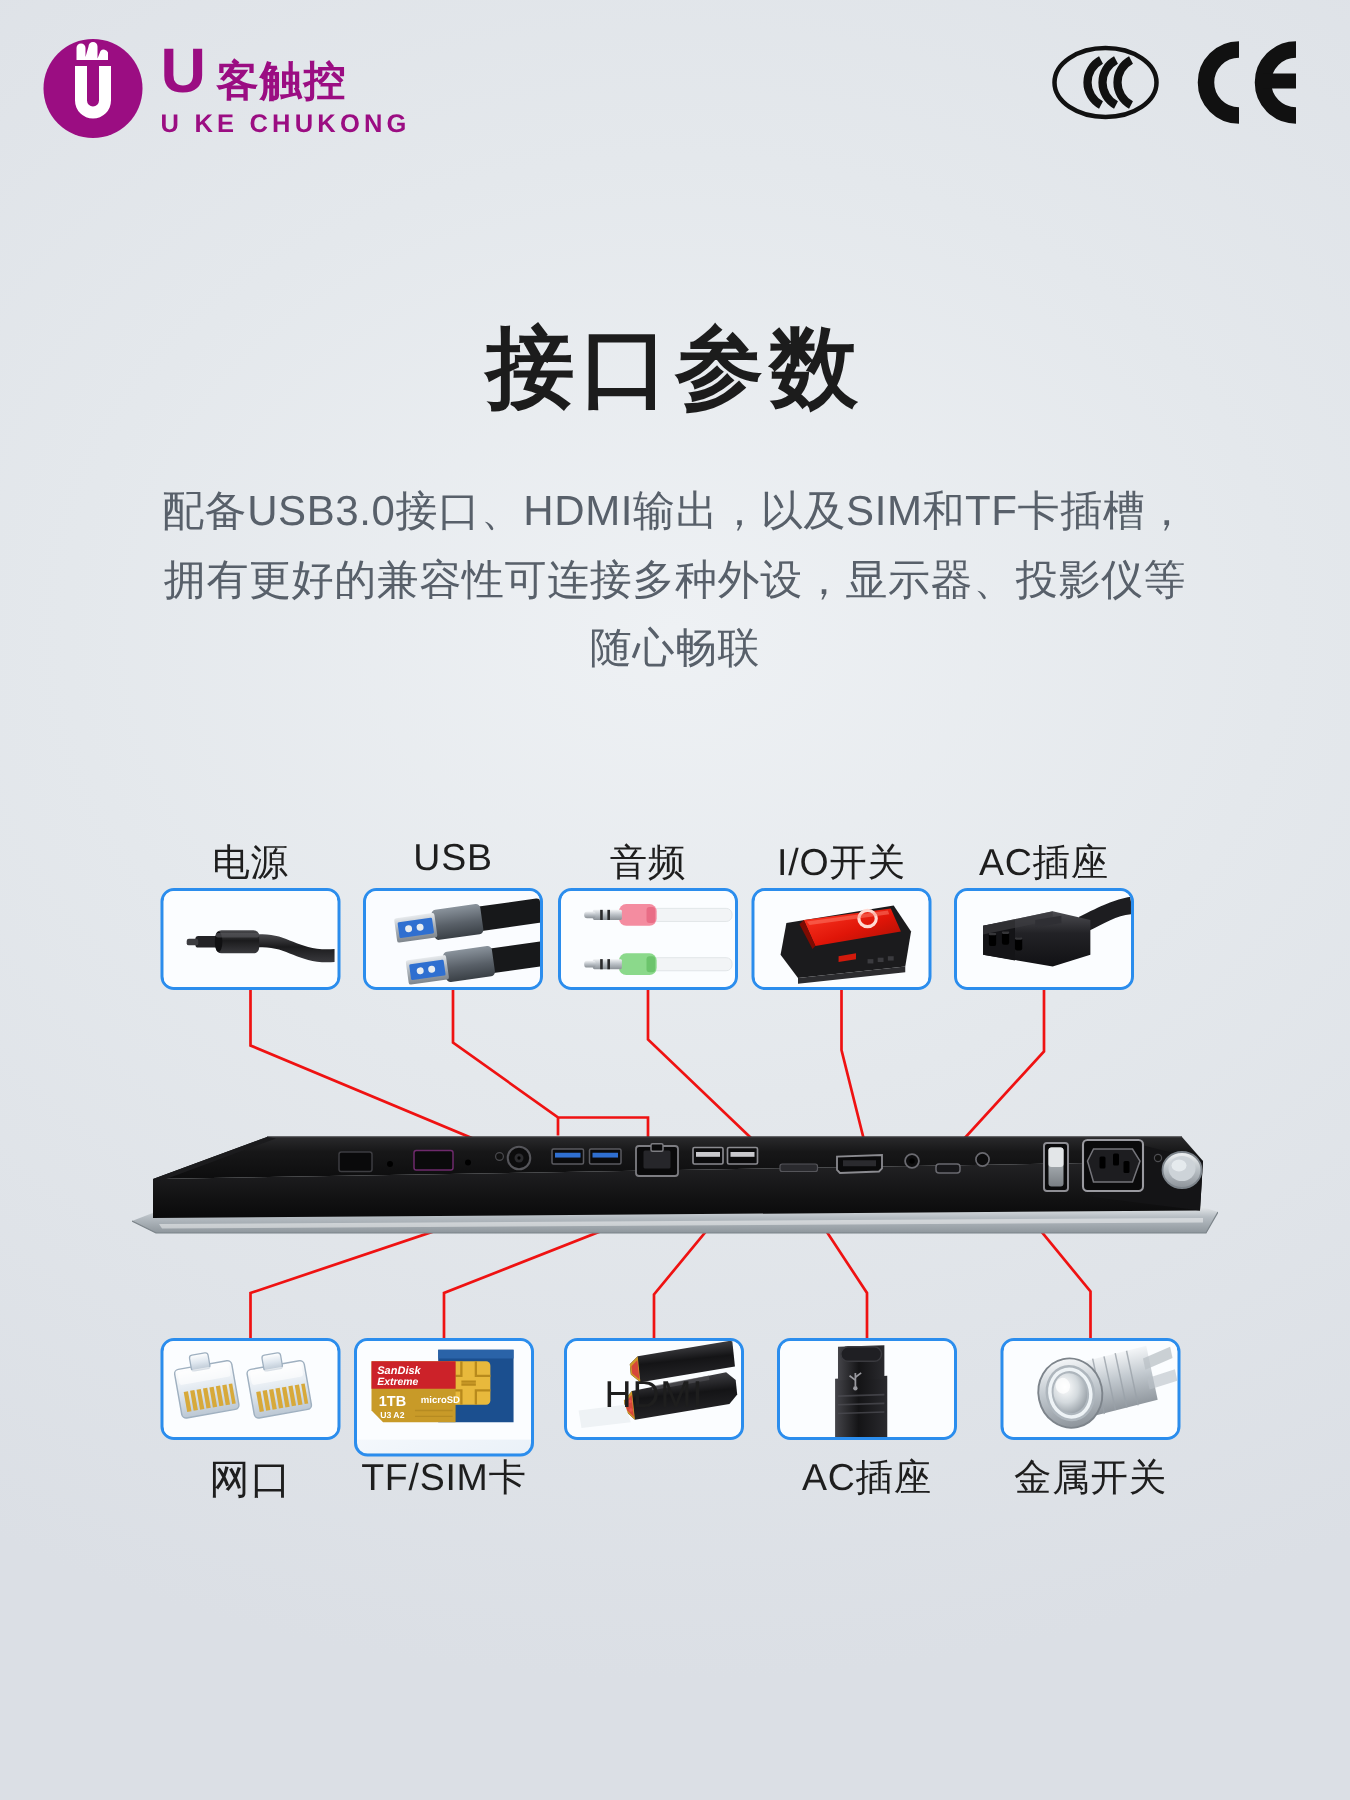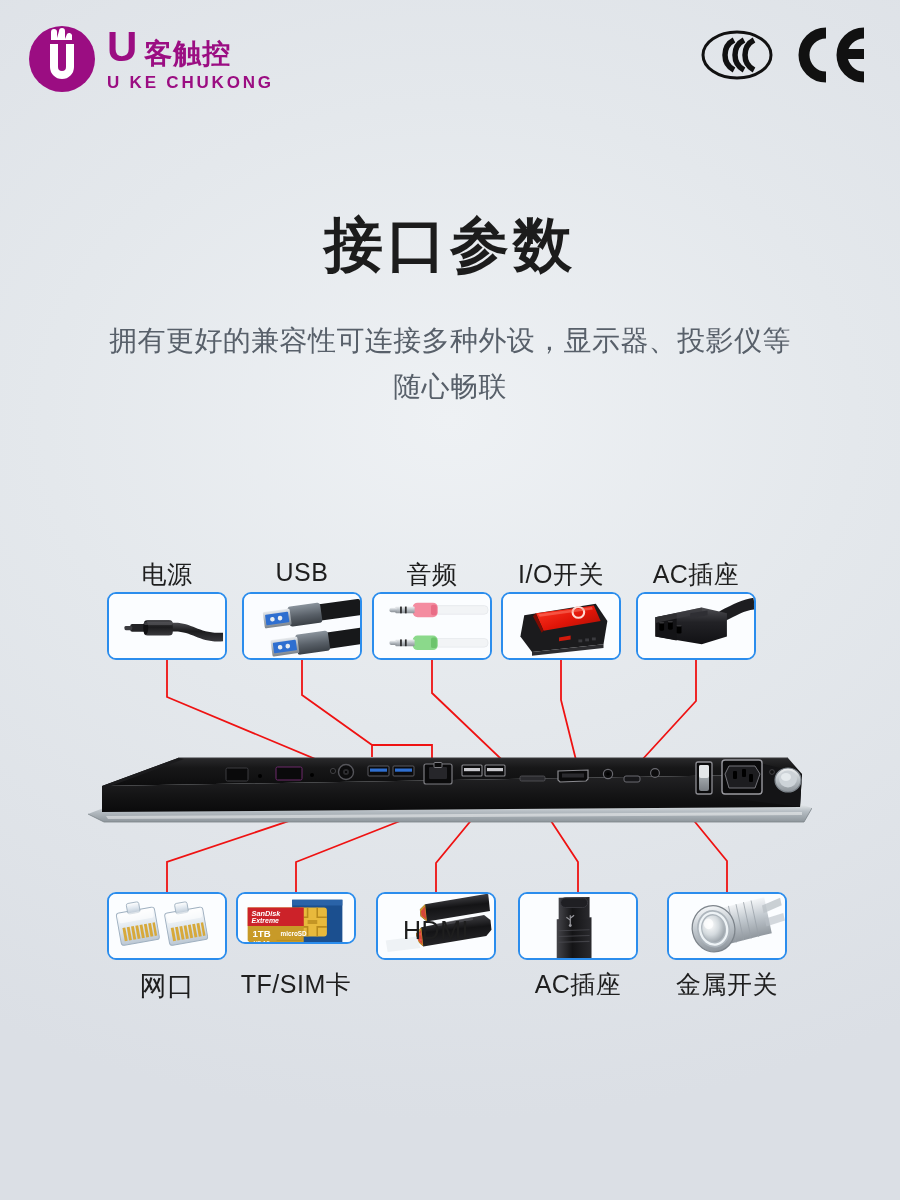--- a/index.html
+++ b/index.html
@@ -110,20 +110,21 @@
           <path d="M76 6 a22 22 0 1 0 0 44" fill="none" stroke="#111" stroke-width="11"></path>
           <rect x="54" y="22" width="22" height="10" fill="#111"></rect>
         </svg>
       </div>
     </div>
   </div>
 
   <div class="title">接口参数</div>
 
   <div class="subtitle">
+    <div>配备USB3.0接口、HDMI输出，以及SIM和TF卡插槽，</div>
     <div>拥有更好的兼容性可连接多种外设，显示器、投影仪等</div>
     <div>随心畅联</div>
   </div>
 
   <svg class="leaders" viewBox="0 0 900 1200">
     <g stroke="#ef1212" stroke-width="1.8" fill="none">
 
       <path d="M167 660 L167 697 L344 771"></path>
 
       <path d="M302 660 L302 695 L372 745 L372 757 M372 745 L432 745 L432 758"></path>
@@ -445,21 +446,21 @@
             <rect x="34.5" y="26" width="3" height="14"></rect>
           <rect x="39" y="26" width="3" height="14"></rect>
             <rect x="43.5" y="26" width="2.5" height="14"></rect>
         </g>
         <rect x="10" y="12" width="36" height="9" rx="2" fill="#ffffff" opacity="0.6"></rect>
       </g>
     </svg>
   </div>
   <div class="boxlabel" style="left:107px;top:968px;width:120px;font-size:27px;">网口</div>
 
-  <div class="box" style="left:236px;top:892px;width:120px;height:52px;">
+  <div class="box" style="left:236px;top:892px;width:120px;height:79px;">
     <svg class="inner-shot" viewBox="0 0 120 68">
       <rect width="120" height="68" fill="#fbfdff"></rect>
 
       <g transform="translate(56,6)">
         <path d="M0 0 L52 0 L52 50 L0 50 Z" fill="#1b4f8f"></path>
         <path d="M0 0 L52 0 L52 6 L0 6 Z" fill="#2a63a8"></path>
         <rect x="6" y="8" width="30" height="30" rx="3" fill="#e8b93c"></rect>
         <g stroke="#b88a1c" stroke-width="1.6" fill="none">
           <path d="M6 18 L16 18 L16 8"></path>
             <path d="M36 18 L26 18 L26 8"></path>

